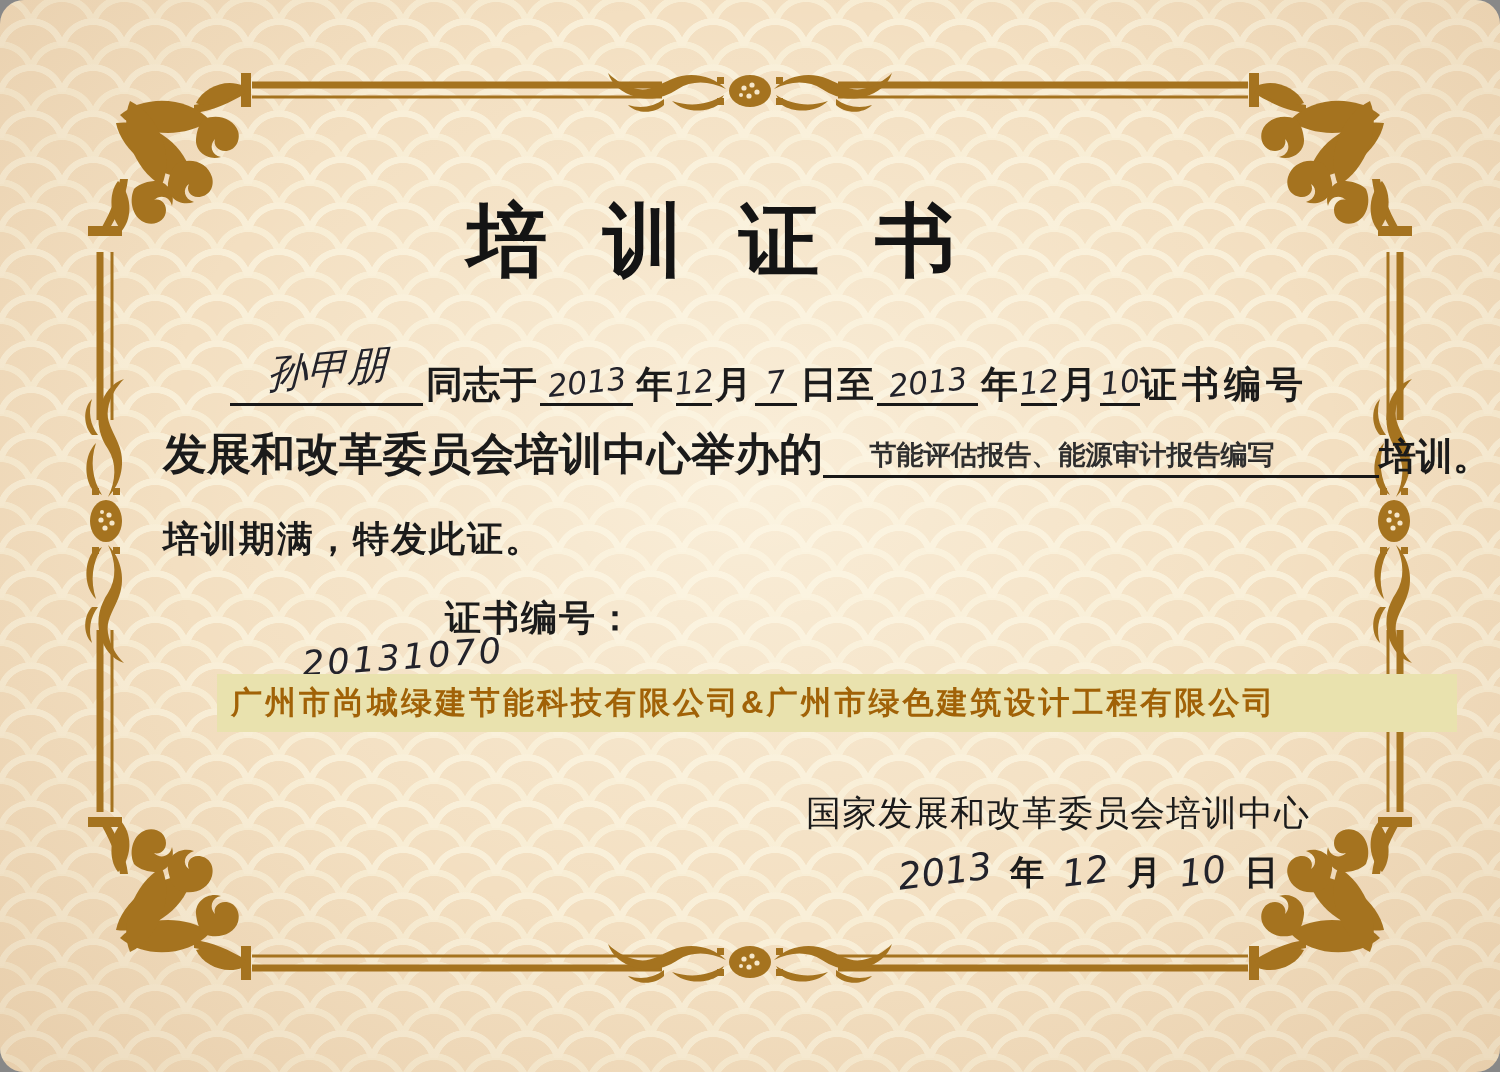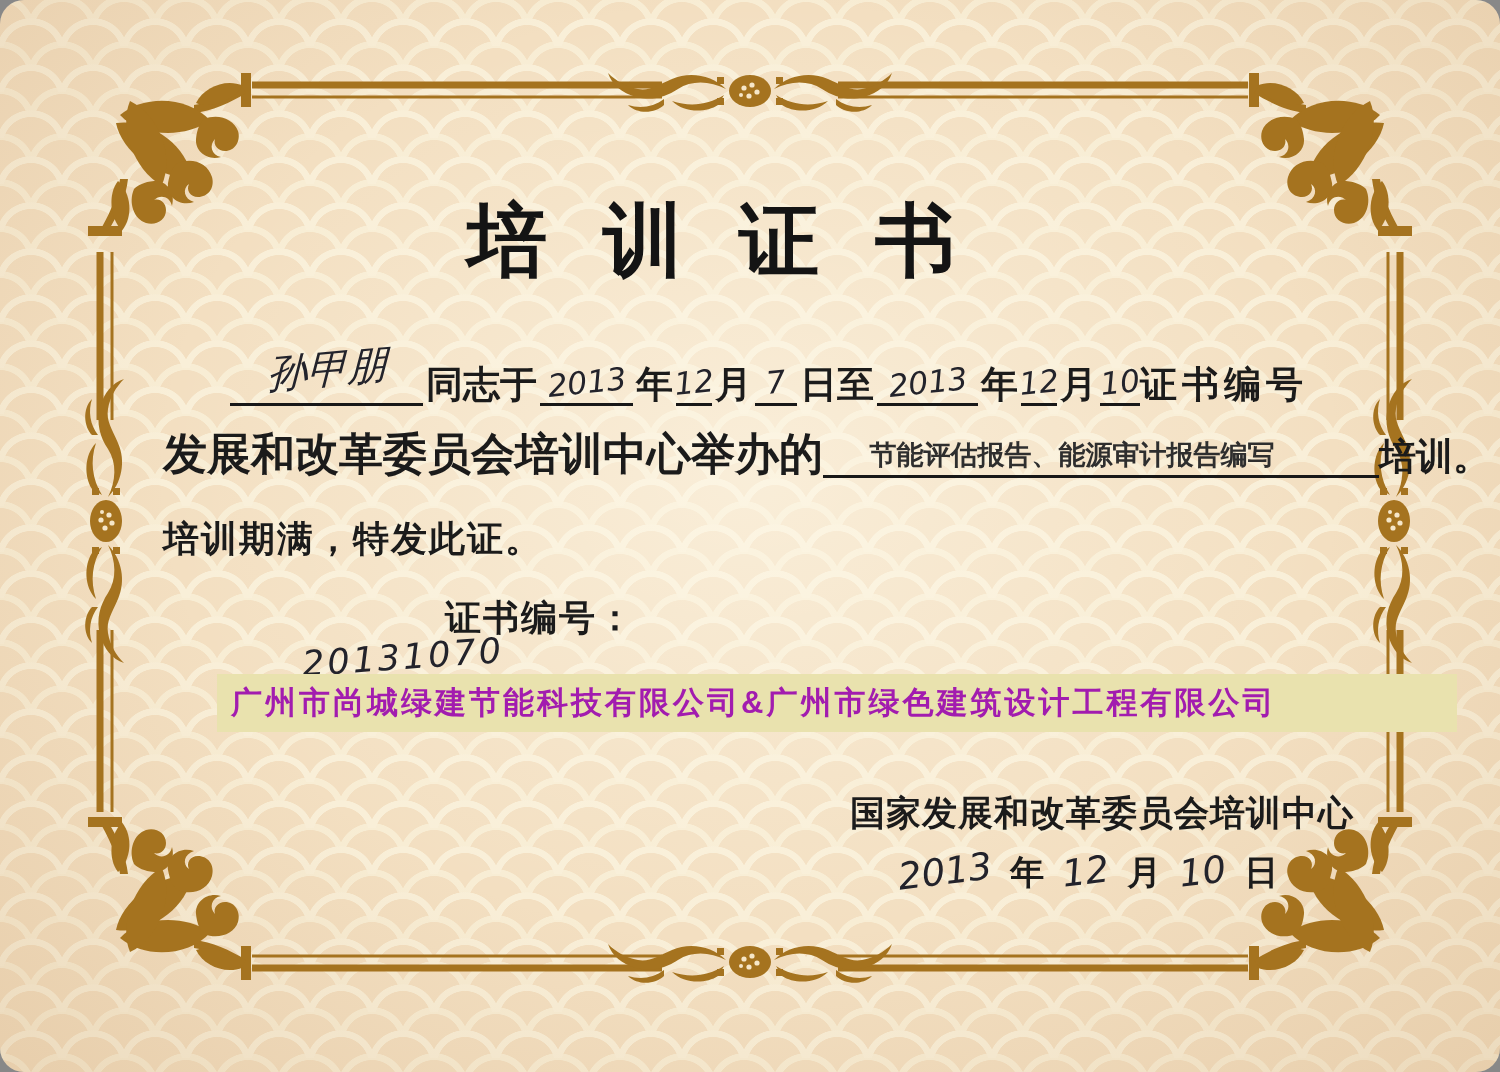--- a/index.html
+++ b/index.html
@@ -51,24 +51,24 @@
   .line3{left:163px;top:515px;font-size:36px;font-weight:700;letter-spacing:2px;}
 
   .certline{left:235px;top:598px;height:42px;flex-direction:column;}
   .cert-blank{width:400px;}
   .cert-blank .hand{left:42%;letter-spacing:3px;font-size:35px;transform:translateX(-50%) rotate(-4deg);}
 
   .company-bar{
     position:absolute;left:217px;top:674px;width:1240px;height:58px;
     background:#e9e2ae;display:flex;align-items:center;
     padding-left:14px;box-sizing:border-box;
-    font-size:31px;font-weight:900;letter-spacing:3px;color:#a21caf;white-space:nowrap;
-  }
-
-  .issuer{position:absolute;left:850px;top:790px;font-size:35px;font-weight:700;letter-spacing:1px;white-space:nowrap;}
+    font-size:31px;font-weight:900;letter-spacing:3px;color:#a16207;white-space:nowrap;
+  }
+
+  .issuer{position:absolute;left:806px;top:790px;font-size:35px;font-weight:400;letter-spacing:1px;white-space:nowrap;}
 
   .dateline{left:898px;top:850px;height:46px;align-items:baseline;column-gap:18px;}
   .dateline .hand{display:inline-block;font-size:37px;transform:rotate(-7deg);}
   .dateline .t{font-size:34px;}
 </style>
 </head>
 <body>
 
 <div class="page">
 

